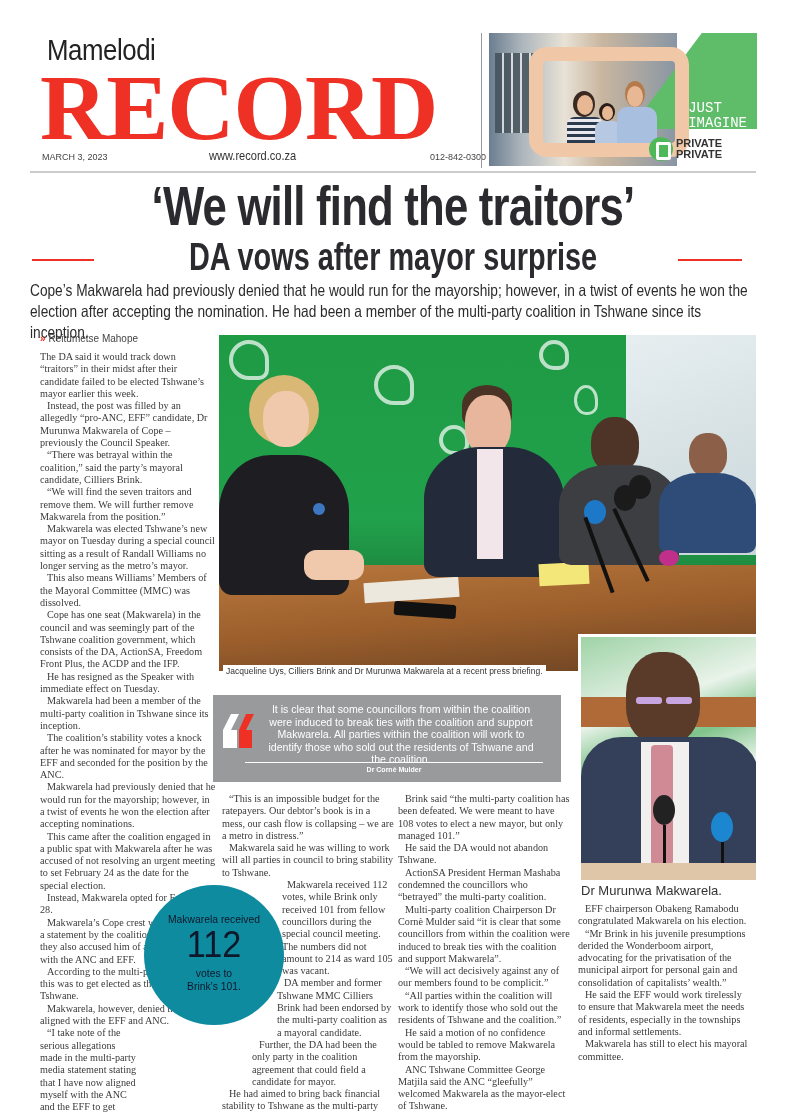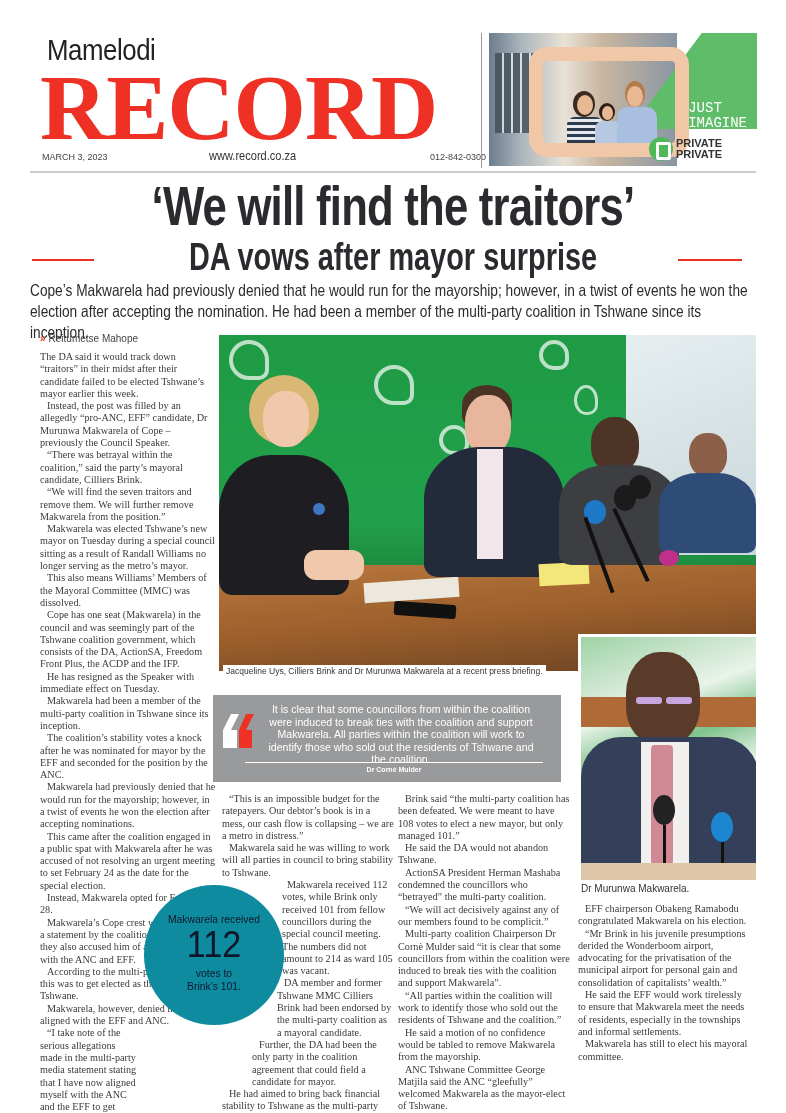--- a/index.html
+++ b/index.html
@@ -56,21 +56,21 @@
   .photo-main { position: absolute; left: 219px; top: 335px; width: 537px; height: 336px; overflow: hidden;
     background: linear-gradient(180deg, #1f9a45 0%, #21a14b 55%, #1e8a40 70%, #8a5a2c 72%, #a66e38 90%, #6b4a2a 100%); }
   .photo-right-wall { position: absolute; right: 0; top: 0; width: 130px; height: 220px; background: linear-gradient(160deg,#e6eef0,#c9d6da); }
   .table-top { position: absolute; left: 0; top: 230px; width: 537px; height: 106px; background: linear-gradient(175deg,#b8773d 0%,#9c5f2c 50%,#6a4223 100%); }
   .person { position: absolute; border-radius: 40% 40% 10% 10%; }
   .caption-main { position: absolute; left: 223px; top: 665px; background: #fff; padding: 1px 3px; font-family: "Liberation Sans", sans-serif; font-size: 8.5px; color: #333; }
 
   
   .photo-inset { position: absolute; left: 578px; top: 634px; width: 178px; height: 246px; overflow: hidden; border-left: 3px solid #fff; border-top: 3px solid #fff;
     background: linear-gradient(160deg, #9fd3a6 0%, #e9f3ea 30%, #7ec38a 45%, #e6f2e7 60%, #a7d9ae 100%); }
-  .caption-inset { position: absolute; left: 581px; top: 883px; font-family: "Liberation Sans", sans-serif; font-size: 10px; color: #333; }
+  .caption-inset { position: absolute; left: 581px; top: 883px; font-family: "Liberation Sans", sans-serif; font-size: 13px; color: #333; }
 
   
   .quote-box { position: absolute; left: 213px; top: 695px; width: 348px; height: 87px; background: #999a9c; }
   .quote-mark { position: absolute; left: 8px; top: 17px; width: 34px; height: 40px; }
   .quote-text { position: absolute; left: 38px; top: 8px; width: 300px; text-align: center; font-family: "Liberation Sans", sans-serif; font-size: 11.5px; line-height: 12.5px; color: #ffffff; transform: scaleX(0.92); transform-origin: center top; }
   .quote-rule { position: absolute; left: 32px; top: 67px; width: 298px; height: 1px; background: #ffffff; }
   .quote-attr { position: absolute; left: 32px; top: 71px; width: 298px; text-align: center; font-family: "Liberation Sans", sans-serif; font-weight: bold; font-size: 7px; color: #ffffff; }
 
   
   .circle { position: absolute; left: 144px; top: 885px; width: 140px; height: 140px; border-radius: 50%; background: #0f8ba0; color: #0f172a; font-family: "Liberation Sans", sans-serif; text-align: center; }
@@ -237,22 +237,22 @@
   <div class="circle-bottom">
     <div>votes to</div>
     <div>Brink’s 101.</div>
   </div>
 </div>
 
 <div class="col col-3">
   <p class="first" style="text-indent:7px;">Brink said “the multi-party coalition has been defeated. We were meant to have 108 votes to elect a new mayor, but only managed 101.”</p>
   <p>He said the DA would not abandon Tshwane.</p>
   <p>ActionSA President Herman Mashaba condemned the councillors who “betrayed” the multi-party coalition.</p>
+  <p>Multi-party coalition Chairperson Dr Cornè Mulder said “it is clear that some councillors from within the coalition were induced to break ties with the coalition and support Makwarela”.</p>
   <p>“We will act decisively against any of our members found to be complicit.”</p>
-  <p>Multi-party coalition Chairperson Dr Cornè Mulder said “it is clear that some councillors from within the coalition were induced to break ties with the coalition and support Makwarela”.</p>
   <p>“All parties within the coalition will work to identify those who sold out the residents of Tshwane and the coalition.”</p>
   <p>He said a motion of no confidence would be tabled to remove Makwarela from the mayorship.</p>
   <p>ANC Tshwane Committee George Matjila said the ANC “gleefully” welcomed Makwarela as the mayor-elect of Tshwane.</p>
   <p>Matjila said the new local government had to now deal with the backlog of service delivery issues that plagued the townships in Tshwane.</p>
 </div>
 
 <div class="col col-4">
   <p>EFF chairperson Obakeng Ramabodu congratulated Makwarela on his election.</p>
   <p>“Mr Brink in his juvenile presumptions derided the Wonderboom airport, advocating for the privatisation of the municipal airport for personal gain and consolidation of capitalists’ wealth.”</p>
   <p>He said the EFF would work tirelessly to ensure that Makwarela meet the needs of residents, especially in the townships and informal settlements.</p>

